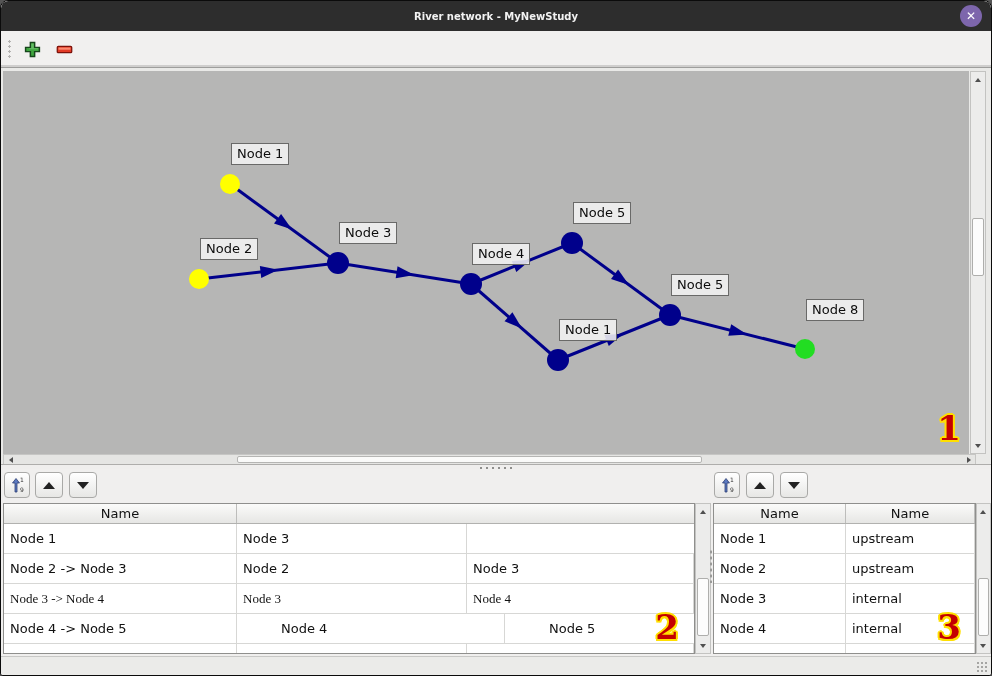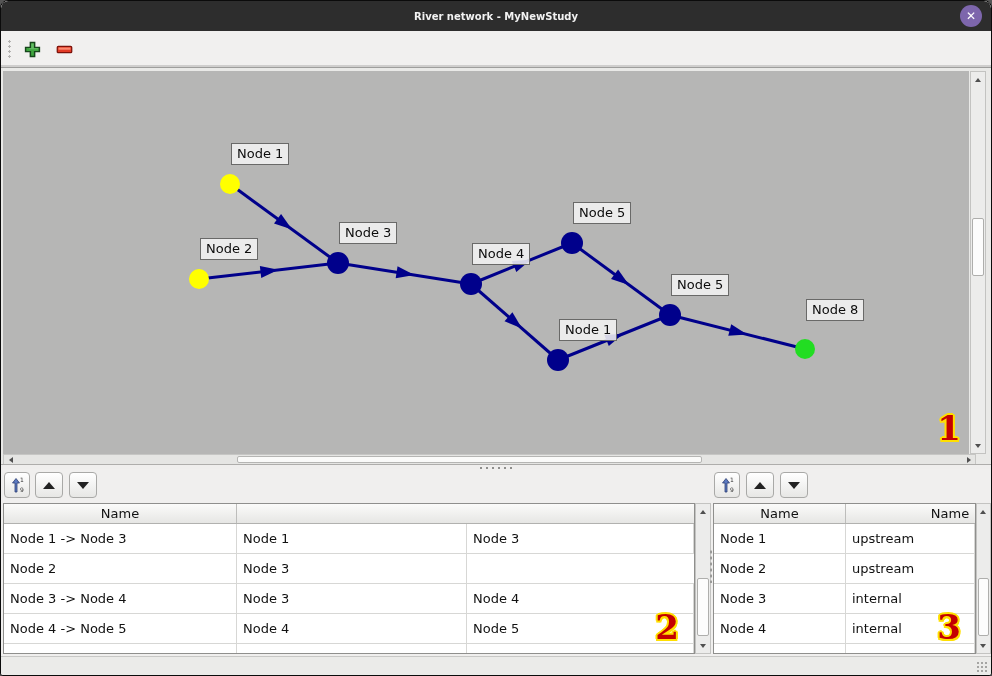--- a/index.html
+++ b/index.html
@@ -47,21 +47,21 @@
   .hsplit{position:absolute;left:0;top:463px;width:992px;height:5px;background:#efeeed;border-top:1px solid #aeadab;}
   .hsplit-dots{position:absolute;left:477px;top:1px;width:38px;height:4px;
     background-image:radial-gradient(#8e8e8c 1px,transparent 1.2px);background-size:6px 4px;}
   .vsplit-dots{position:absolute;left:708px;top:548px;width:4px;height:34px;
     background-image:radial-gradient(#9a9a98 1px,transparent 1.2px);background-size:4px 6px;}
   
   .sm-btn{position:absolute;top:471px;height:26px;background:linear-gradient(#ffffff,#e7e7e5);
     border:1px solid #a9a9a7;border-radius:4px;display:flex;align-items:center;justify-content:center;cursor:pointer;}
   
   .tbl{position:absolute;top:502px;height:151px;background:#fff;border:1px solid #8f8f8d;overflow:hidden;}
-  .tbl-header{display:grid;height:20px;background:linear-gradient(#fbfbfa,#e6e6e4);border-bottom:1px solid #b1b1af;gap:40px;}
+  .tbl-header{display:grid;height:20px;background:linear-gradient(#fbfbfa,#e6e6e4);border-bottom:1px solid #b1b1af;}
   .tbl-header .th{display:flex;align-items:center;justify-content:center;font-size:13px;
     border-right:1px solid #bdbdbb;overflow:hidden;cursor:pointer;}
   .tbl-row{display:grid;height:30px;border-bottom:1px solid #d7d7d5;background:#fff;cursor:pointer;}
   .tbl-row .td{display:flex;align-items:center;padding-left:6px;font-size:13px;
     border-right:1px solid #d7d7d5;overflow:hidden;white-space:nowrap;}
   .tbl-scroll{position:absolute;top:502px;height:151px;}
   
   .annot{position:absolute;transform:translate(-50%,-50%);font-family:"DejaVu Serif","Liberation Serif",serif;
     font-weight:bold;font-size:34px;line-height:1;color:#c40000;z-index:50;
     text-shadow:2px 0 #ffdf00,-2px 0 #ffdf00,0 2px #ffdf00,0 -2px #ffdf00,
@@ -206,34 +206,34 @@
   <span class="sm-btn" style="left:779px;width:28px;">
     <span class="tri down"></span>
   </span>
 
   <div class="tbl" style="left:2px;width:692px;">
     <div class="tbl-header" style="grid-template-columns: 233px 230px 227px;">
         <div class="th">Name</div>
       </div>
     <div class="tbl-body">
         <div class="tbl-row" style="grid-template-columns: 233px 230px 227px;">
-          <div class="td">Node 1 -&gt; Node 3</div>
           <div class="td">Node 1</div>
           <div class="td">Node 3</div>
         </div>
         <div class="tbl-row" style="grid-template-columns: 233px 230px 227px;">
+          <div class="td">Node 2 -&gt; Node 3</div>
           <div class="td">Node 2</div>
           <div class="td">Node 3</div>
         </div>
-        <div class="tbl-row" style="grid-template-columns: 233px 230px 227px;">
+        <div class="tbl-row" style="grid-template-columns: 233px 230px 227px; font-family: Liberation Serif, serif;">
           <div class="td">Node 3 -&gt; Node 4</div>
           <div class="td">Node 3</div>
           <div class="td">Node 4</div>
         </div>
-        <div class="tbl-row" style="grid-template-columns: 233px 230px 227px;">
+        <div class="tbl-row" style="grid-template-columns: 233px 230px 227px; gap: 38px;">
           <div class="td">Node 4 -&gt; Node 5</div>
           <div class="td">Node 4</div>
           <div class="td">Node 5</div>
         </div>
         <div class="tbl-row" style="grid-template-columns: 233px 230px 227px;">
           <div class="td"></div>
           <div class="td"></div>
           <div class="td"></div>
         </div>
       </div>

